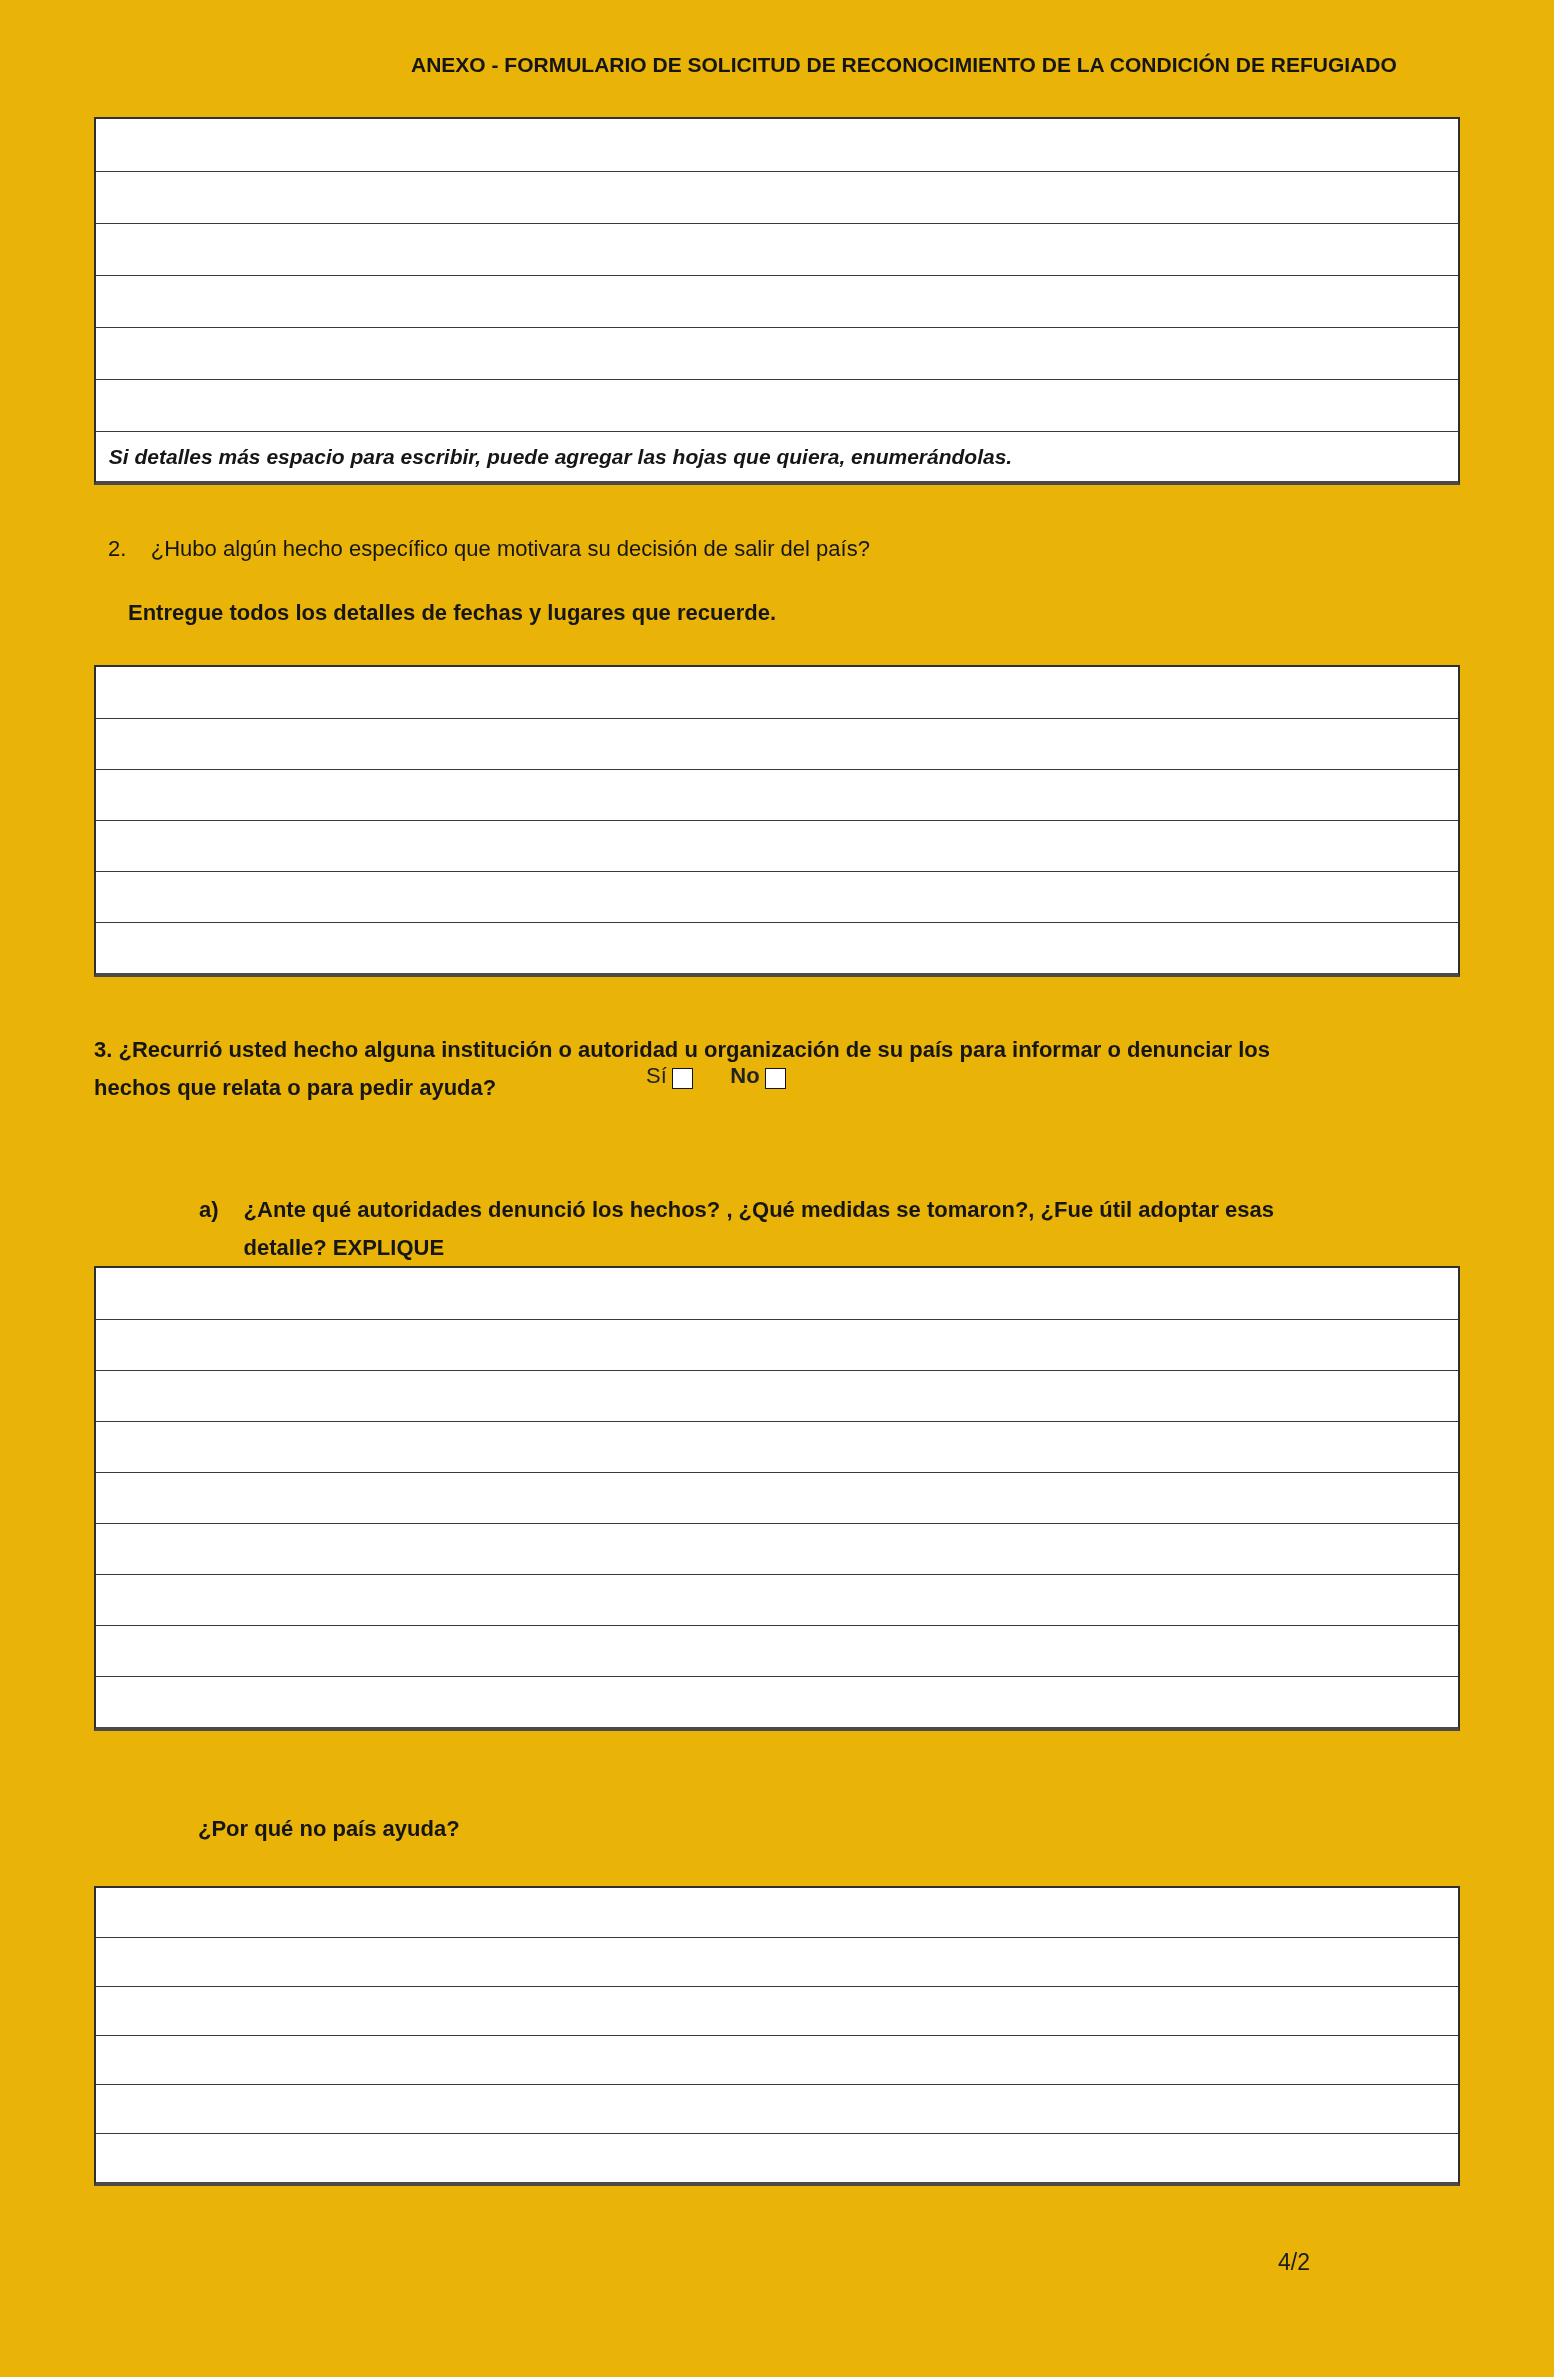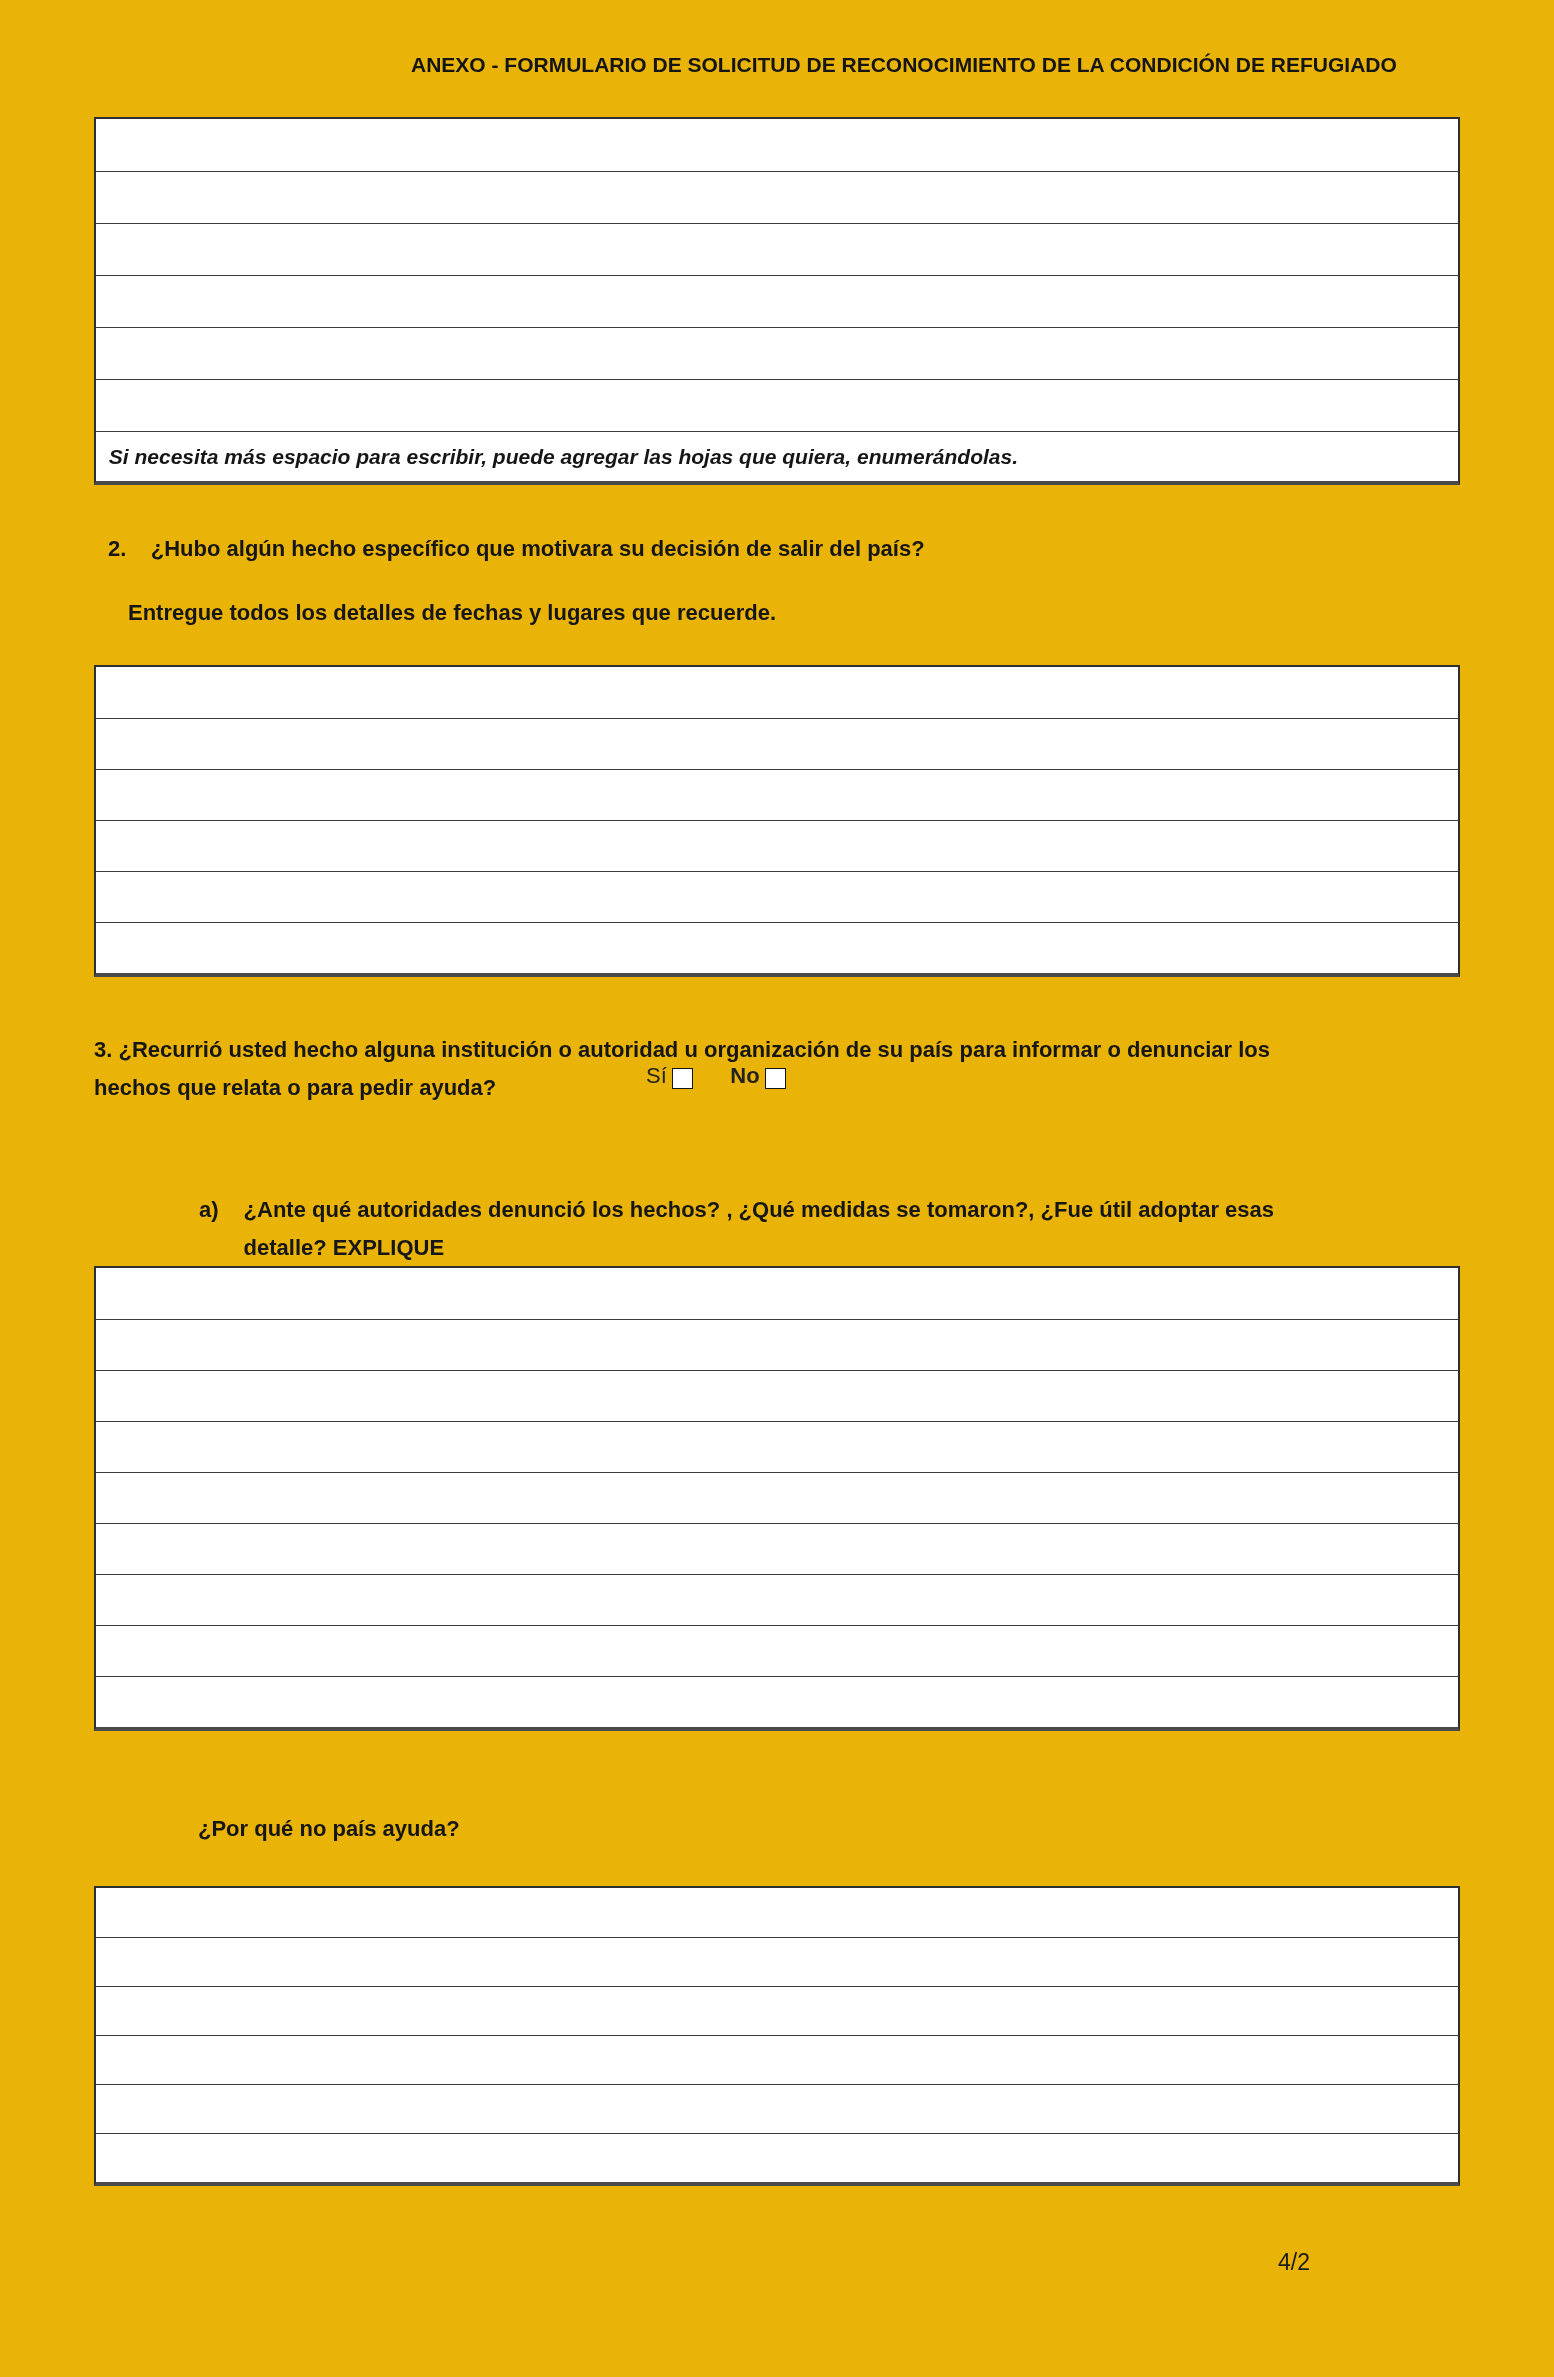--- a/index.html
+++ b/index.html
@@ -36,21 +36,21 @@
   .t4{top:1886px;}
   .t4 .frow{height:49px;}
   .note-row{
     box-sizing:border-box;
     height:50px;border-top:1.8px solid #3a3a3a;
     display:flex;align-items:center;padding-left:12.8px;
   }
   .note{
     font-size:21px;font-weight:bold;font-style:italic;color:#161616;
   }
-  .qline{position:absolute;font-size:22px;font-weight:bold;color:#161616;white-space:nowrap;}
+  .qline{position:absolute;font-size:22px;font-weight:normal;color:#161616;white-space:nowrap;}
   .q2{top:536px;left:108px;}
   .q2 .qtext{margin-left:18.3px;}
   .instr{position:absolute;top:600px;left:128px;font-size:22px;font-weight:bold;color:#161616;white-space:nowrap;}
   .q3block{
     position:absolute;top:1031px;left:94px;width:1353px;
     font-size:22px;font-weight:bold;color:#161616;line-height:1.72;
   }
   .yesno{position:absolute;top:1063px;left:646px;font-size:22px;font-weight:normal;color:#222;}
   .cbox{
     display:inline-block;width:19px;height:19px;
@@ -83,21 +83,21 @@
   <div class="ftable t1">
     <div>
         <div class="frow"></div>
         <div class="frow"></div>
         <div class="frow"></div>
         <div class="frow"></div>
         <div class="frow"></div>
         <div class="frow"></div>
       </div>
     <div class="note-row">
-      <span class="note">Si necesita más espacio para escribir, puede agregar las hojas que quiera, enumerándolas.</span>
+      <span class="note">Si detalles más espacio para escribir, puede agregar las hojas que quiera, enumerándolas.</span>
     </div>
   </div>
 
   <div class="qline q2">
     <span class="qnum">2.</span>
     <span class="qtext">¿Hubo algún hecho específico que motivara su decisión de salir del país?</span>
   </div>
   <div class="instr">Entregue todos los detalles de fechas y lugares que recuerde.</div>
 
   <div class="ftable t2">

